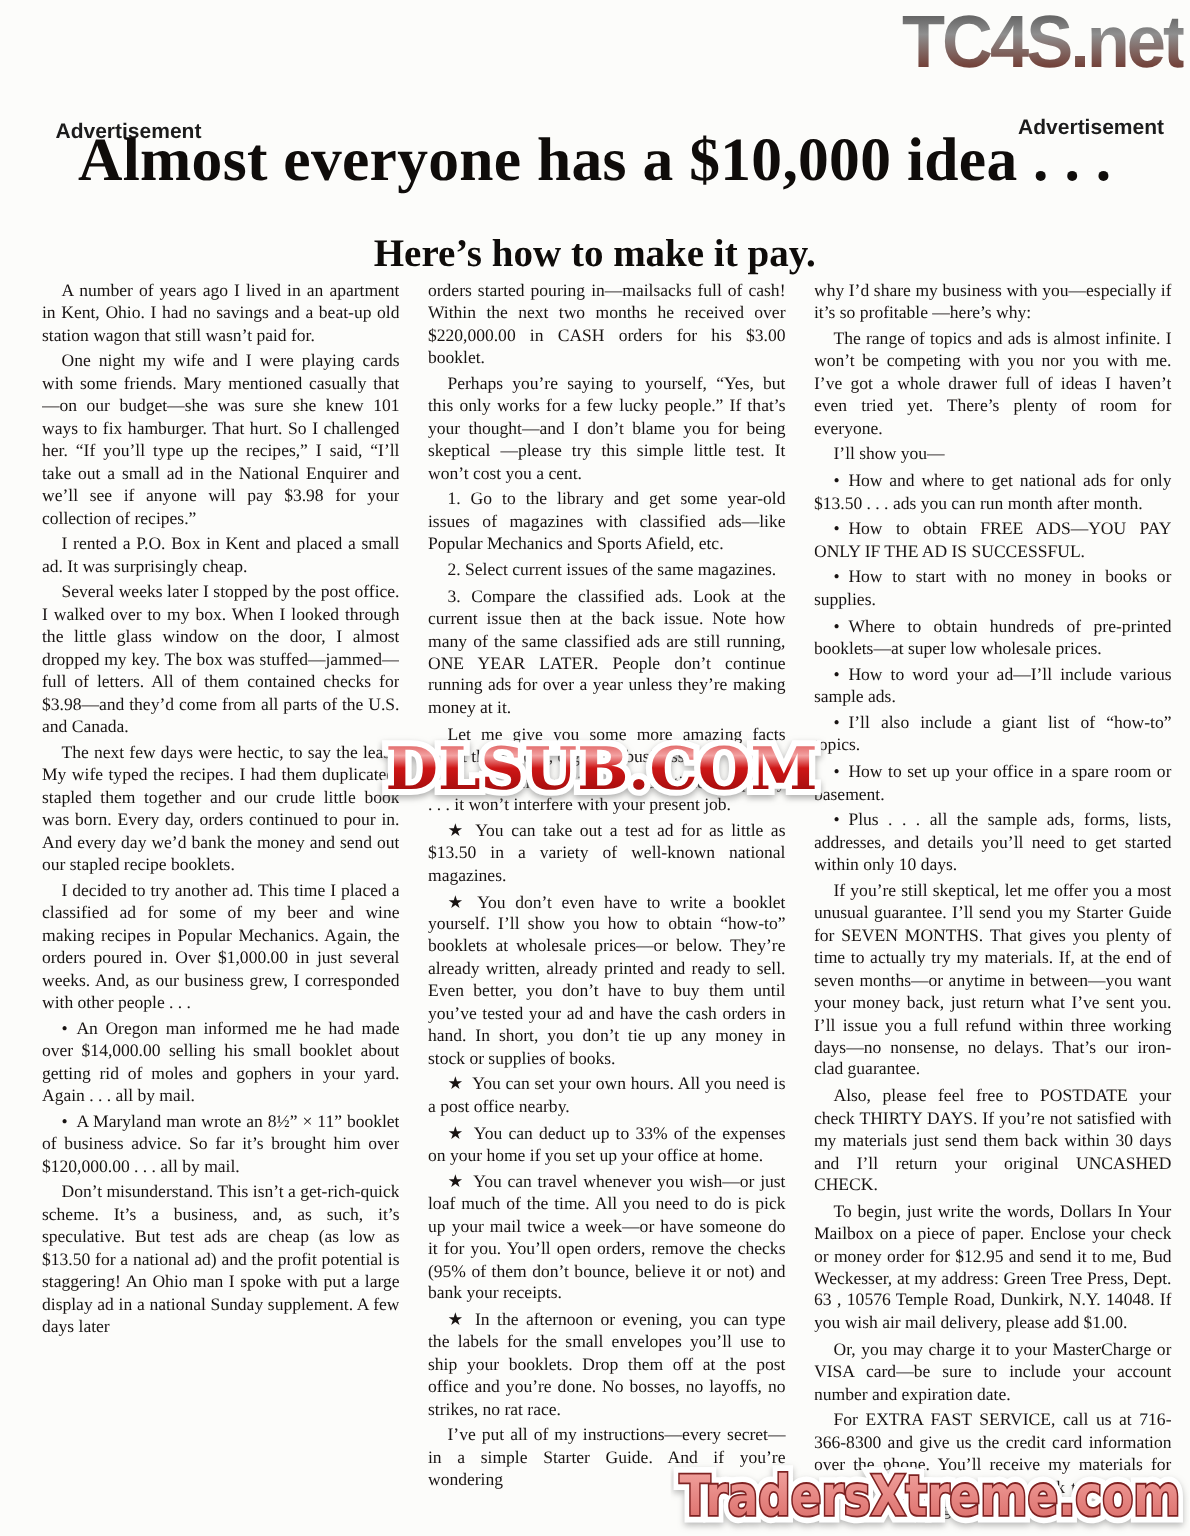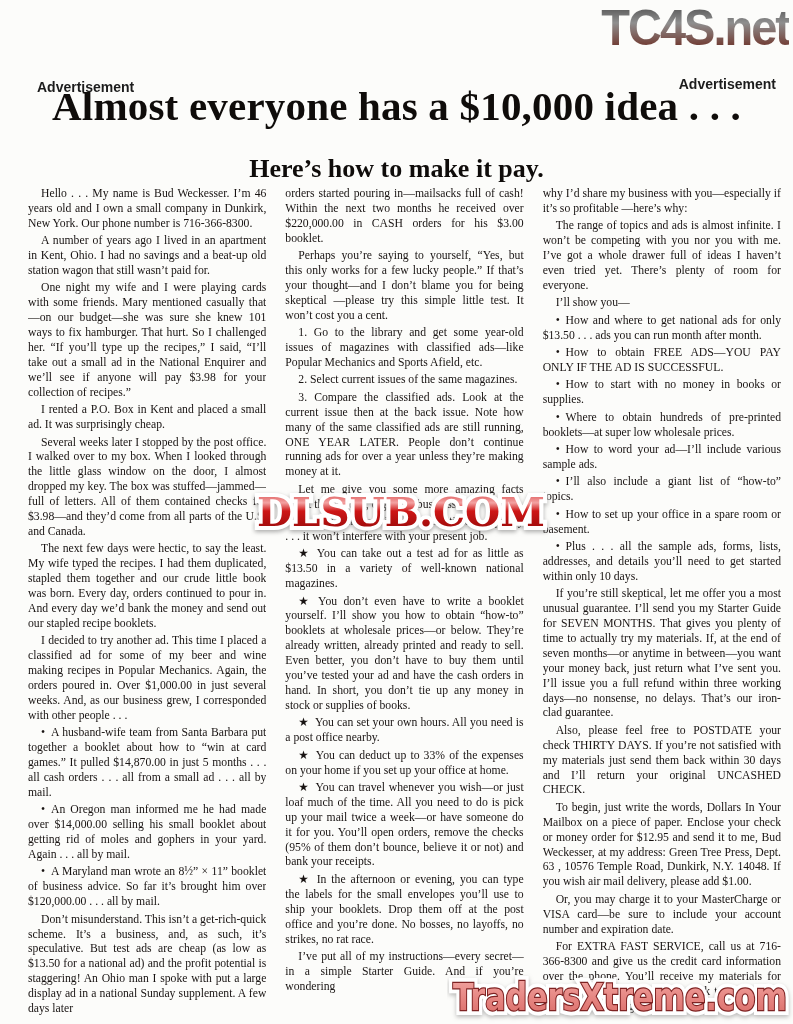--- a/index.html
+++ b/index.html
@@ -71,28 +71,26 @@
 <div class="ad-label left">Advertisement</div>
 <div class="ad-label right">Advertisement</div>
 
 <div class="headline">
   <div class="l1">Almost everyone has a $10,000 idea . . .</div>
   <div class="l2">Here’s how to make it pay.</div>
 </div>
 
 <div class="columns">
   <div class="col">
-      <p><span>Hello . . . My name is Bud Weckesser. I’m 46 years old and I own a small company in Dunkirk, New York. Our phone number is 716-366-8300.</span></p>
       <p><span>A number of years ago I lived in an apartment in Kent, Ohio. I had no savings and a beat-up old station wagon that still wasn’t paid for.</span></p>
       <p><span>One night my wife and I were playing cards with some friends. Mary mentioned casually that—on our budget—she was sure she knew 101 ways to fix hamburger. That hurt. So I challenged her. “If you’ll type up the recipes,” I said, “I’ll take out a small ad in the National Enquirer and we’ll see if anyone will pay $3.98 for your collection of recipes.”</span></p>
       <p><span>I rented a P.O. Box in Kent and placed a small ad. It was surprisingly cheap.</span></p>
       <p><span>Several weeks later I stopped by the post office. I walked over to my box. When I looked through the little glass window on the door, I almost dropped my key. The box was stuffed—jammed—full of letters. All of them contained checks for $3.98—and they’d come from all parts of the U.S. and Canada.</span></p>
       <p><span>The next few days were hectic, to say the least. My wife typed the recipes. I had them duplicated, stapled them together and our crude little book was born. Every day, orders continued to pour in. And every day we’d bank the money and send out our stapled recipe booklets.</span></p>
       <p><span>I decided to try another ad. This time I placed a classified ad for some of my beer and wine making recipes in Popular Mechanics. Again, the orders poured in. Over $1,000.00 in just several weeks. And, as our business grew, I corresponded with other people . . .</span></p>
-      <p><span>• </span><span>A husband-wife team from Santa Barbara put together a booklet about how to “win at card games.” It pulled $14,870.00 in just 5 months . . . all cash orders . . . all from a small ad . . . all by mail.</span></p>
       <p><span>• </span><span>An Oregon man informed me he had made over $14,000.00 selling his small booklet about getting rid of moles and gophers in your yard. Again . . . all by mail.</span></p>
       <p><span>• </span><span>A Maryland man wrote an 8½” × 11” booklet of business advice. So far it’s brought him over $120,000.00 . . . all by mail.</span></p>
       <p><span>Don’t misunderstand. This isn’t a get-rich-quick scheme. It’s a business, and, as such, it’s speculative. But test ads are cheap (as low as $13.50 for a national ad) and the profit potential is staggering! An Ohio man I spoke with put a large display ad in a national Sunday supplement. A few days later</span></p>
     </div>
   <div class="col">
       <p class="noindent"><span>orders started pouring in—mailsacks full of cash! Within the next two months he received over $220,000.00 in CASH orders for his $3.00 booklet.</span></p>
       <p><span>Perhaps you’re saying to yourself, “Yes, but this only works for a few lucky people.” If that’s your thought—and I don’t blame you for being skeptical —please try this simple little test. It won’t cost you a cent.</span></p>
       <p><span>1. Go to the library and get some year-old issues of magazines with classified ads—like Popular Mechanics and Sports Afield, etc.</span></p>
       <p><span>2. Select current issues of the same magazines.</span></p>
       <p><span>3. Compare the classified ads. Look at the current issue then at the back issue. Note how many of the same classified ads are still running, ONE YEAR LATER. People don’t continue running ads for over a year unless they’re making money at it.</span></p>

